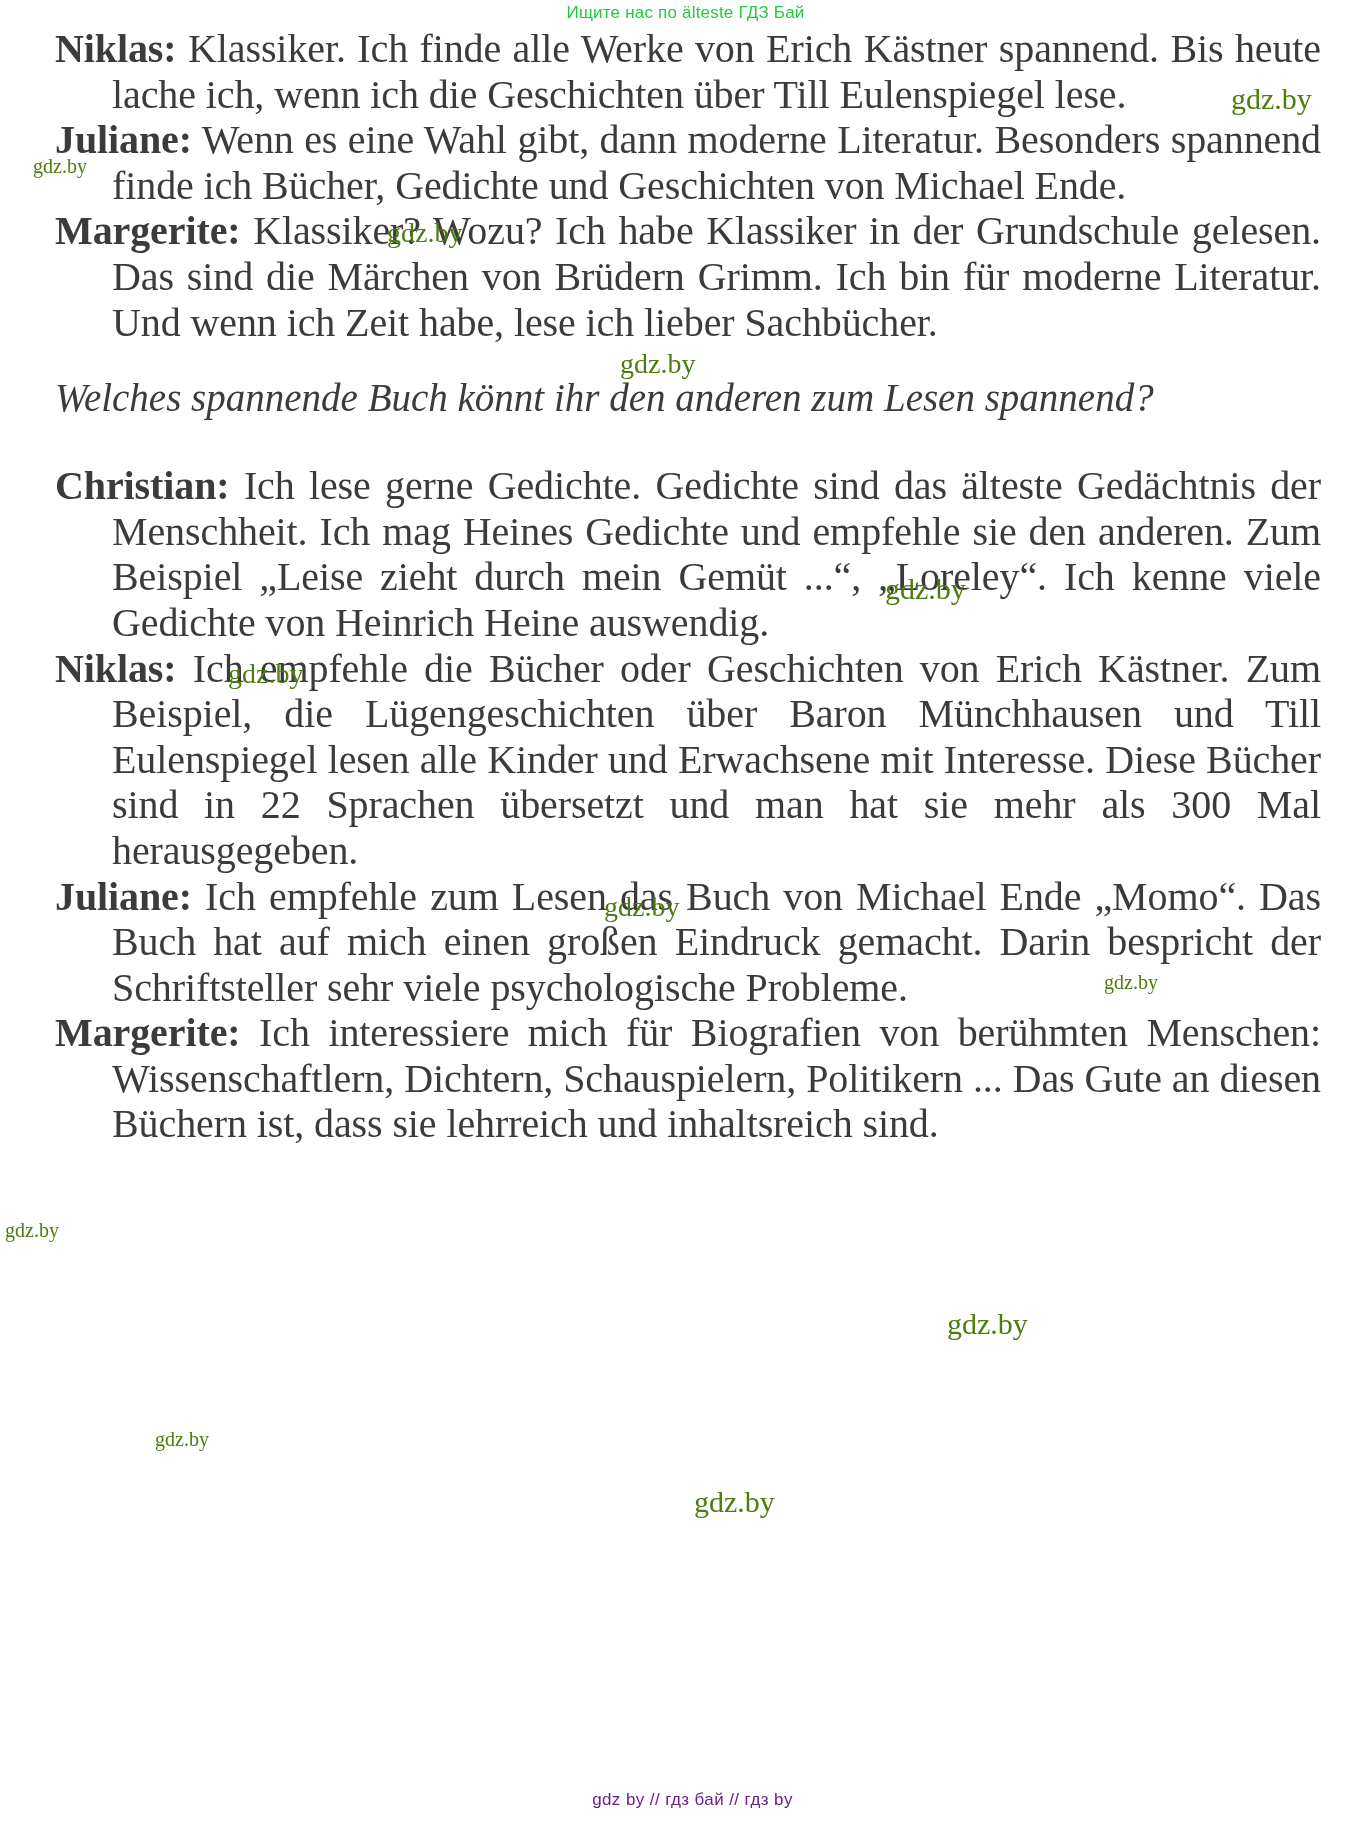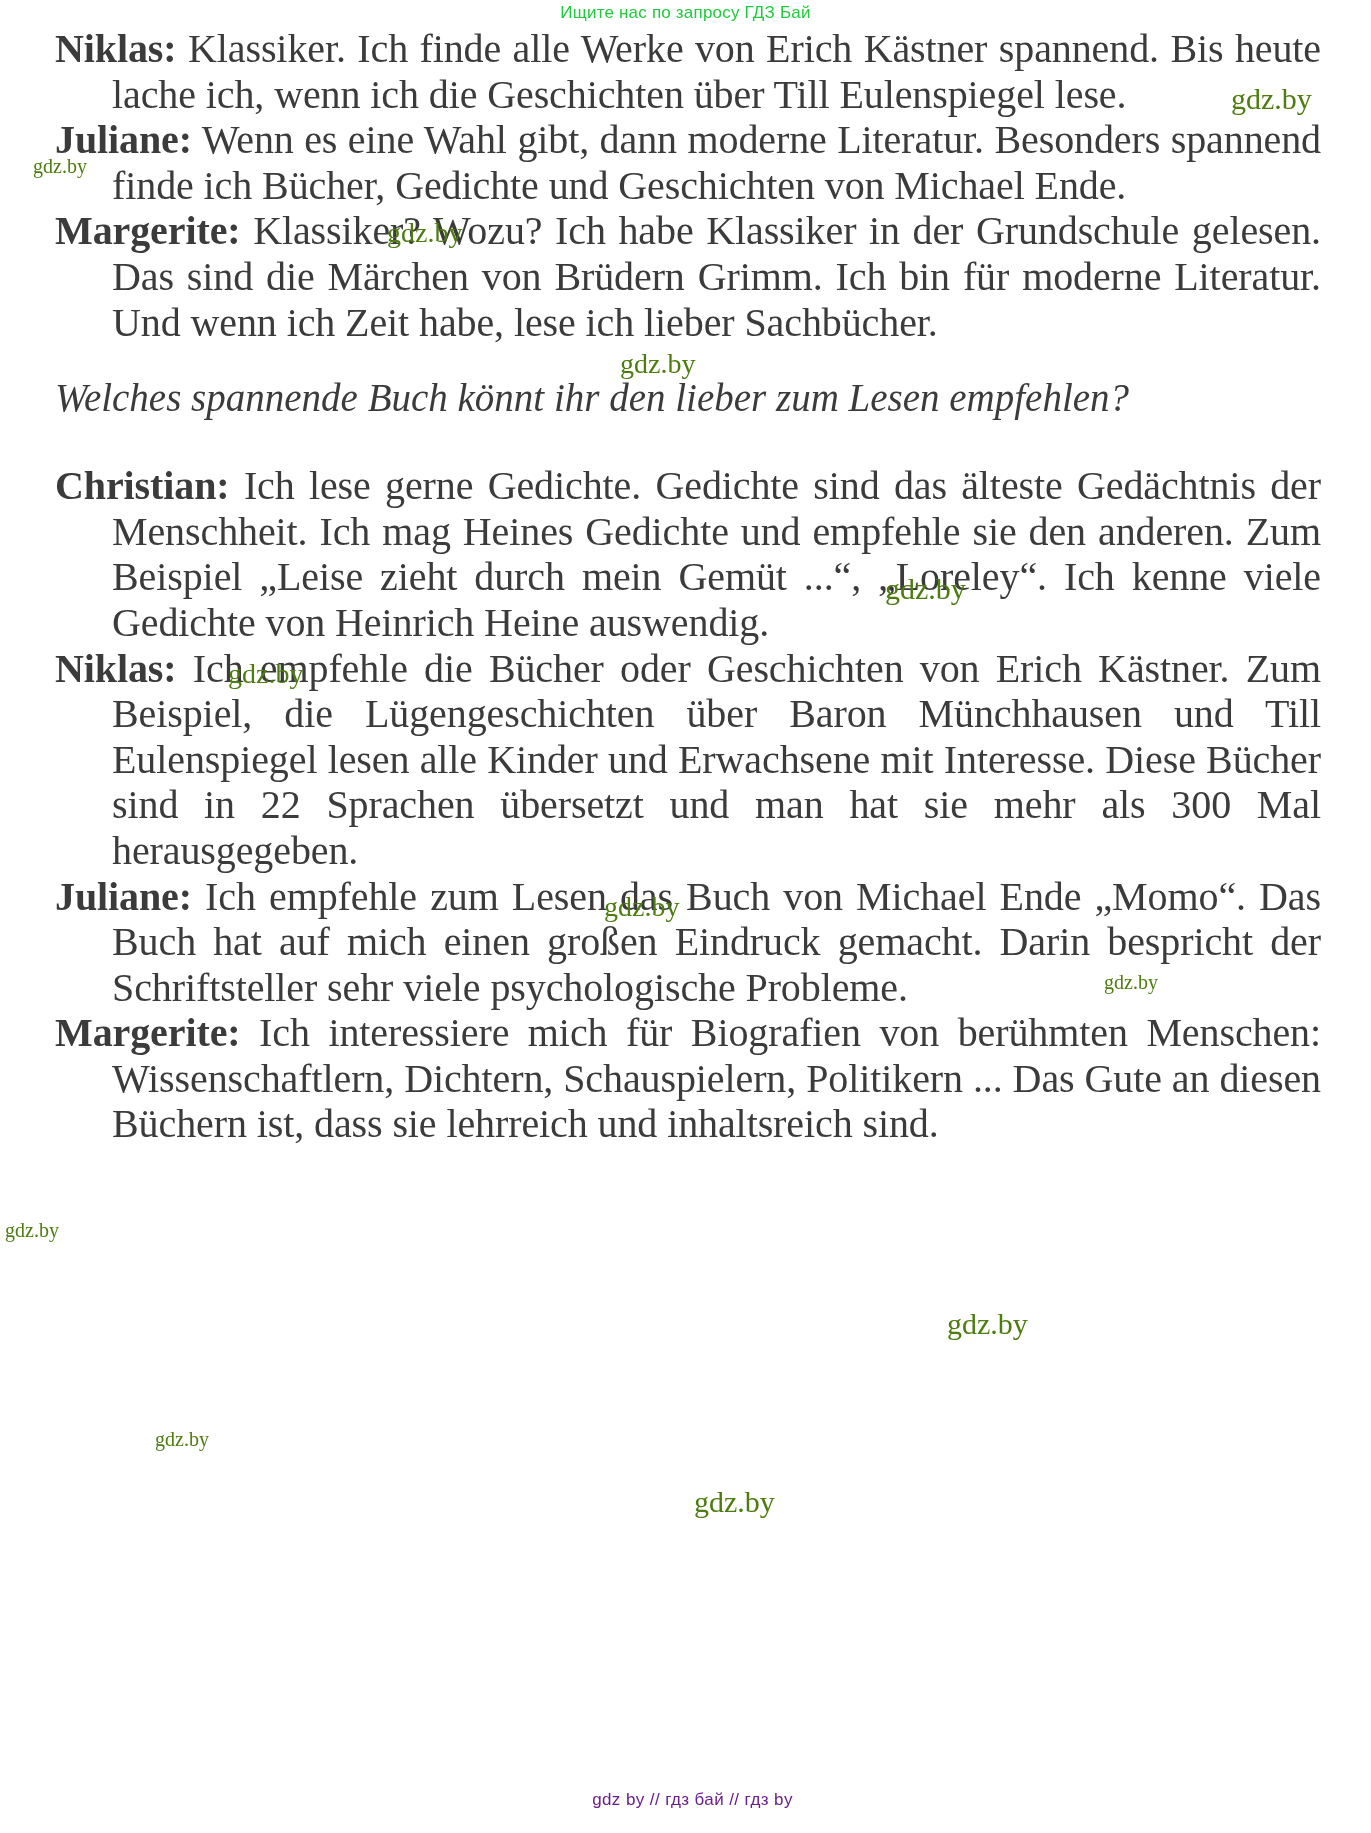--- a/index.html
+++ b/index.html
@@ -104,42 +104,42 @@
     font-size: 17px;
     color: #6b1f8e;
     white-space: nowrap;
     letter-spacing: 0.4px;
   }
 </style>
 </head>
 <body>
 
 <div id="top-banner" style="color: rgb(30, 203, 60);">
-  <span>Ищите нас по запросу ГДЗ Бай</span>
+  <span>Ищите нас по älteste ГДЗ Бай</span>
 </div>
 
 <div id="page">
 
 
   <p class="para">
     <span class="speaker">Niklas:</span><span> Klassiker. Ich finde alle Werke von Erich Kästner spannend. Bis heute lache ich, wenn ich die Geschichten über Till Eulenspiegel lese.</span>
   </p>
 
   <p class="para">
     <span class="speaker">Juliane:</span><span> Wenn es eine Wahl gibt, dann moderne Literatur. Besonders spannend finde ich Bücher, Gedichte und Geschichten von Michael Ende.</span>
   </p>
 
   <p class="para">
     <span class="speaker">Margerite:</span><span> Klassiker? Wozu? Ich habe Klassiker in der Grundschule gelesen. Das sind die Märchen von Brüdern Grimm. Ich bin für moderne Literatur. Und wenn ich Zeit habe, lese ich lieber Sachbücher.</span>
   </p>
 
   <div class="spacer-md"></div>
 
   <p class="question">
-    <span>Welches spannende Buch könnt ihr den lieber zum Lesen empfehlen?</span>
+    <span>Welches spannende Buch könnt ihr den anderen zum Lesen spannend?</span>
   </p>
 
   <div class="spacer-lg"></div>
 
   <p class="para">
     <span class="speaker">Christian:</span><span> Ich lese gerne Gedichte. Gedichte sind das älteste Gedächtnis der Menschheit. Ich mag Heines Gedichte und empfehle sie den anderen. Zum Beispiel „Leise zieht durch mein Gemüt ...“, „Loreley“. Ich kenne viele Gedichte von Heinrich Heine auswendig.</span>
   </p>
 
   <p class="para">
     <span class="speaker">Niklas:</span><span> Ich empfehle die Bücher oder Geschichten von Erich Kästner. Zum Beispiel, die Lügengeschichten über Baron Münchhausen und Till Eulenspiegel lesen alle Kinder und Erwachsene mit Interesse. Diese Bücher sind in 22 Sprachen übersetzt und man hat sie mehr als 300 Mal herausgegeben.</span>

